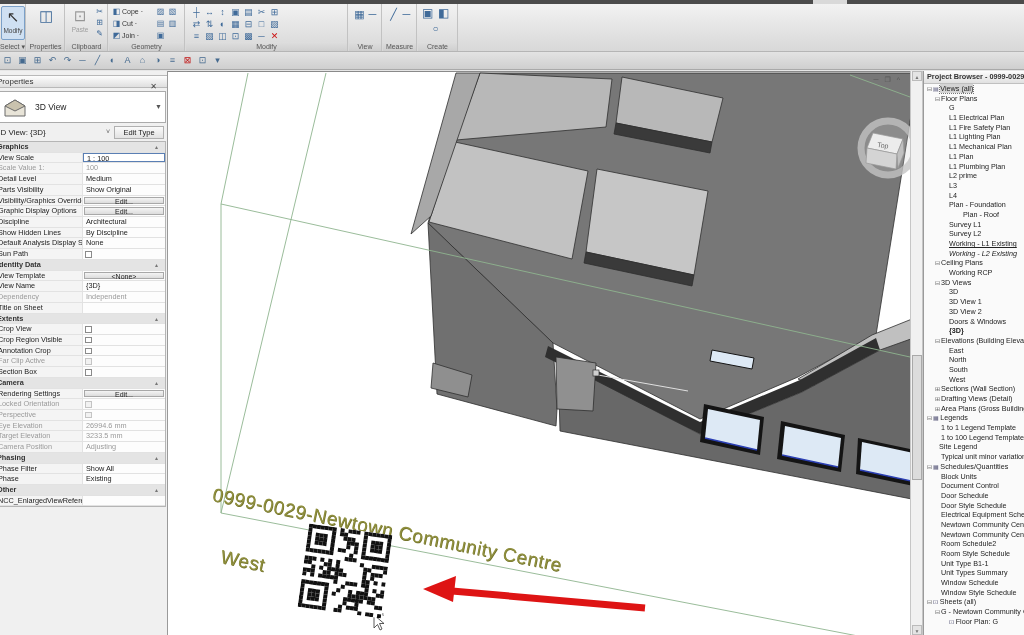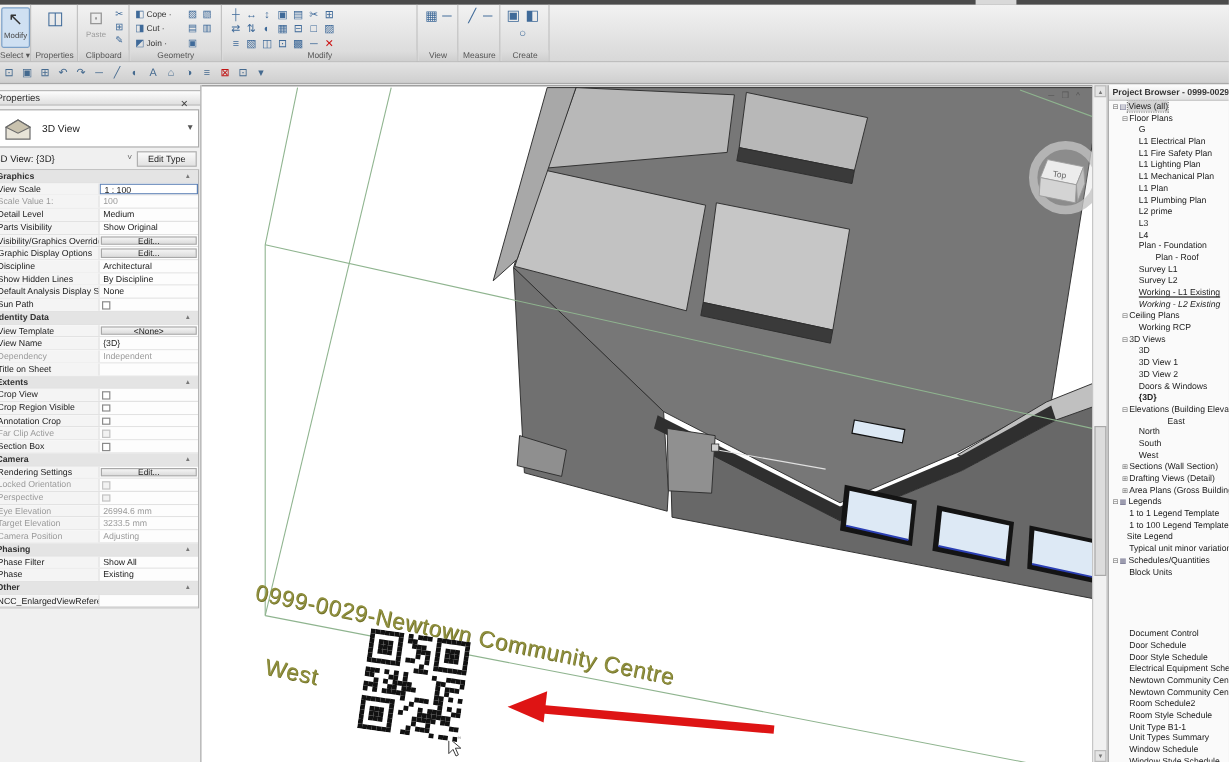--- a/index.html
+++ b/index.html
@@ -692,35 +692,35 @@
       <div class="titem" style="padding-left: 18px; font-style: italic;"><span class="exp"></span><span class="tlabel">Working - L2 Existing</span></div>
       <div class="titem" style="padding-left: 10px;"><span class="exp">⊟</span><span class="tlabel">Ceiling Plans</span></div>
       <div class="titem" style="padding-left: 18px;"><span class="exp"></span><span class="tlabel">Working RCP</span></div>
       <div class="titem" style="padding-left: 10px;"><span class="exp">⊟</span><span class="tlabel">3D Views</span></div>
       <div class="titem" style="padding-left: 18px;"><span class="exp"></span><span class="tlabel">3D</span></div>
       <div class="titem" style="padding-left: 18px;"><span class="exp"></span><span class="tlabel">3D View 1</span></div>
       <div class="titem" style="padding-left: 18px;"><span class="exp"></span><span class="tlabel">3D View 2</span></div>
       <div class="titem" style="padding-left: 18px;"><span class="exp"></span><span class="tlabel">Doors &amp; Windows</span></div>
       <div class="titem bold" style="padding-left: 18px;"><span class="exp"></span><span class="tlabel">{3D}</span></div>
       <div class="titem" style="padding-left: 10px;"><span class="exp">⊟</span><span class="tlabel">Elevations (Building Elevation)</span></div>
-      <div class="titem" style="padding-left: 18px; margin-left: 24px;"><span class="exp"></span><span class="tlabel">East</span></div>
+      <div class="titem" style="padding-left: 18px;"><span class="exp"></span><span class="tlabel">East</span></div>
       <div class="titem" style="padding-left: 18px;"><span class="exp"></span><span class="tlabel">North</span></div>
       <div class="titem" style="padding-left: 18px;"><span class="exp"></span><span class="tlabel">South</span></div>
       <div class="titem" style="padding-left: 18px;"><span class="exp"></span><span class="tlabel">West</span></div>
       <div class="titem" style="padding-left: 10px;"><span class="exp">⊞</span><span class="tlabel">Sections (Wall Section)</span></div>
       <div class="titem" style="padding-left: 10px;"><span class="exp">⊞</span><span class="tlabel">Drafting Views (Detail)</span></div>
       <div class="titem" style="padding-left: 10px;"><span class="exp">⊞</span><span class="tlabel">Area Plans (Gross Building)</span></div>
       <div class="titem" style="padding-left: 2px;"><span class="exp">⊟</span><span class="tico">▦ </span><span class="tlabel">Legends</span></div>
       <div class="titem" style="padding-left: 10px;"><span class="exp"></span><span class="tlabel">1 to 1 Legend Template</span></div>
       <div class="titem" style="padding-left: 10px; text-align: center;"><span class="exp"></span><span class="tlabel">1 to 100 Legend Template</span></div>
       <div class="titem" style="padding-left: 8px;"><span class="exp"></span><span class="tlabel">Site Legend</span></div>
       <div class="titem" style="padding-left: 10px;"><span class="exp"></span><span class="tlabel">Typical unit minor variation no</span></div>
       <div class="titem" style="padding-left: 2px;"><span class="exp">⊟</span><span class="tico">▦ </span><span class="tlabel">Schedules/Quantities</span></div>
       <div class="titem" style="padding-left: 10px;"><span class="exp"></span><span class="tlabel">Block Units</span></div>
-      <div class="titem" style="padding-left: 10px; margin-top: 42px;"><span class="exp"></span><span class="tlabel">Document Control</span></div>
+      <div class="titem" style="padding-left: 10px;"><span class="exp"></span><span class="tlabel">Document Control</span></div>
       <div class="titem" style="padding-left: 10px;"><span class="exp"></span><span class="tlabel">Door Schedule</span></div>
       <div class="titem" style="padding-left: 10px;"><span class="exp"></span><span class="tlabel">Door Style Schedule</span></div>
       <div class="titem" style="padding-left: 10px;"><span class="exp"></span><span class="tlabel">Electrical Equipment Schedule</span></div>
       <div class="titem" style="padding-left: 10px;"><span class="exp"></span><span class="tlabel">Newtown Community Centre F</span></div>
       <div class="titem" style="padding-left: 10px;"><span class="exp"></span><span class="tlabel">Newtown Community Centre R</span></div>
       <div class="titem" style="padding-left: 10px;"><span class="exp"></span><span class="tlabel">Room Schedule2</span></div>
       <div class="titem" style="padding-left: 10px;"><span class="exp"></span><span class="tlabel">Room Style Schedule</span></div>
       <div class="titem" style="padding-left: 10px;"><span class="exp"></span><span class="tlabel">Unit Type B1-1</span></div>
       <div class="titem" style="padding-left: 10px;"><span class="exp"></span><span class="tlabel">Unit Types Summary</span></div>
       <div class="titem" style="padding-left: 10px;"><span class="exp"></span><span class="tlabel">Window Schedule</span></div>

